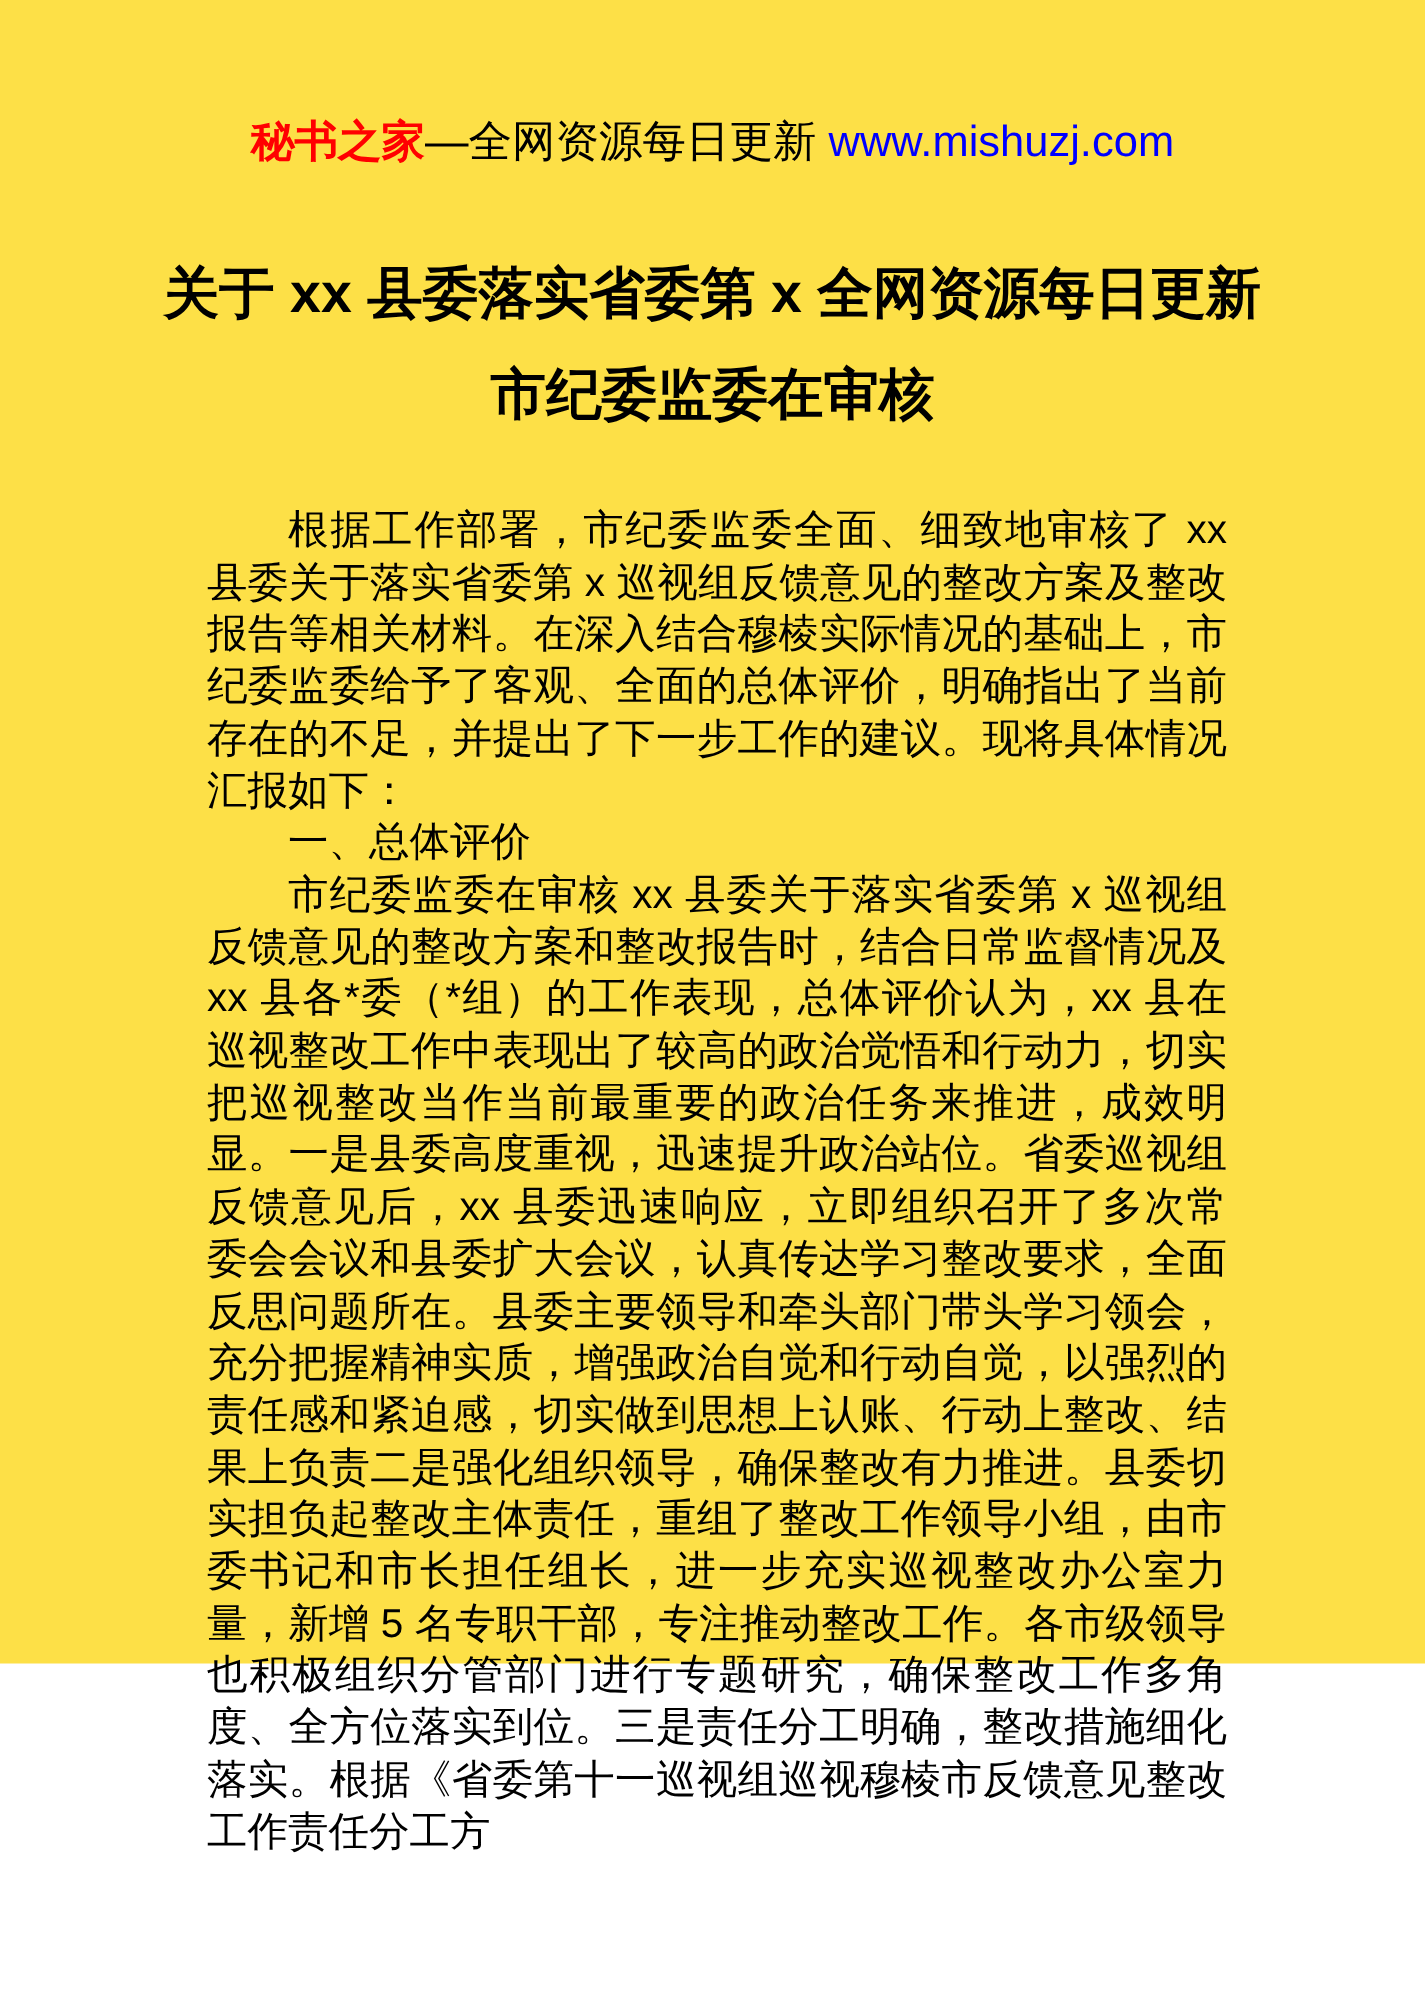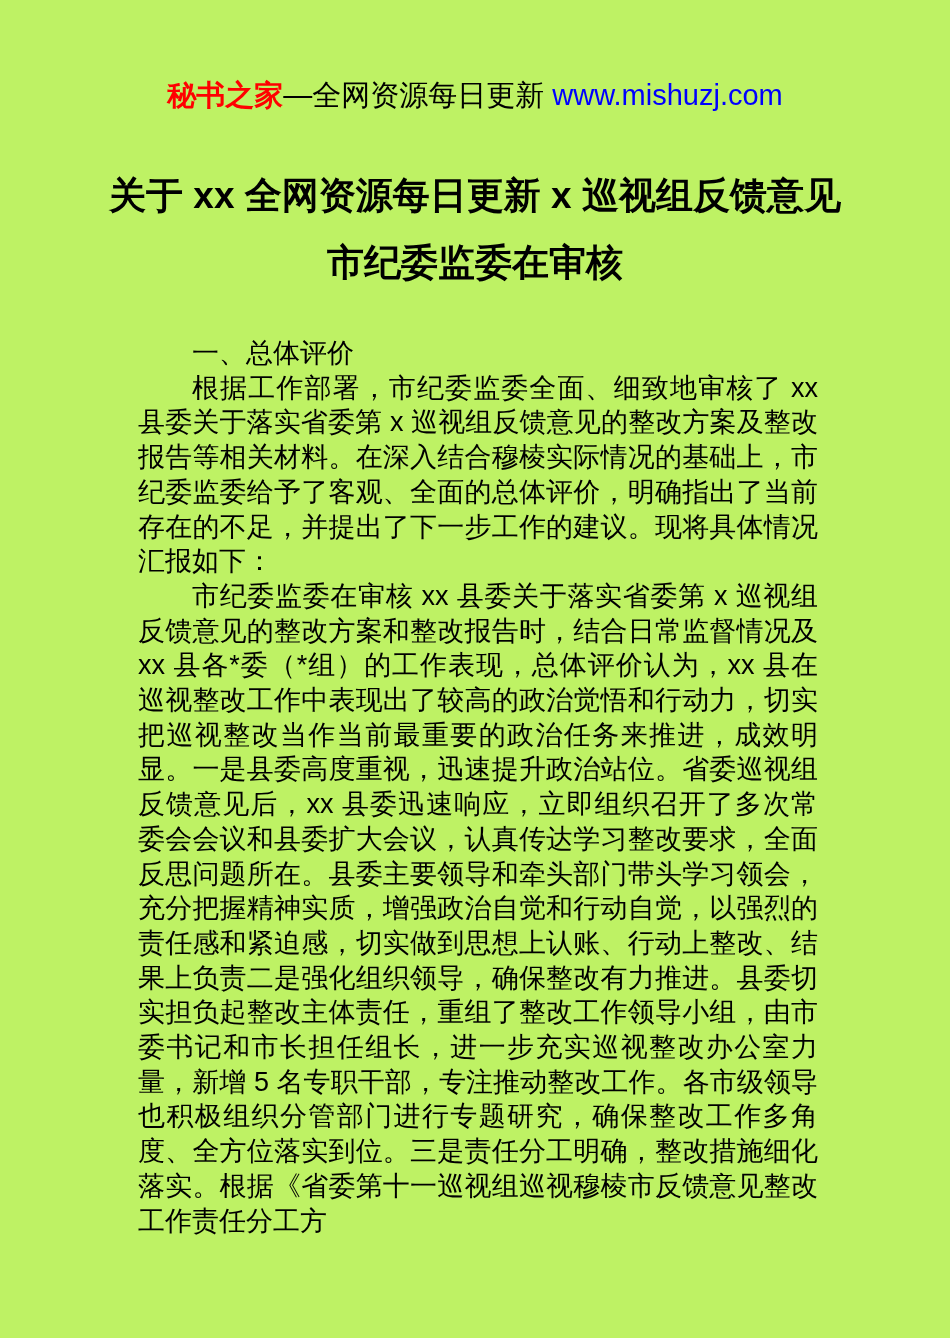--- a/index.html
+++ b/index.html
@@ -10,22 +10,22 @@
     width: 950px;
     height: 1344px;
     background: #ffffff;
     overflow: hidden;
     color: #000000;
     font-family: "Liberation Sans", "DejaVu Sans", sans-serif;
   }
   .page {
     position: relative;
     width: 950px;
-    height: 1338px;
-    background: #bef264;
+    height: 1109px;
+    background: #fde047;
   }
   .site-header {
     padding-top: 78px;
     text-align: center;
     font-size: 29px;
     line-height: 34px;
     white-space: nowrap;
   }
   .site-name {
     color: #ff0000;
@@ -67,23 +67,23 @@
 </head>
 <body>
 
 <div class="page">
 
   <div class="site-header">
     <span class="site-name">秘书之家</span><span class="tagline">—全网资源每日更新 </span><a class="site-url">www.mishuzj.com</a>
   </div>
 
   <h1 class="doc-title">
-    <span class="title-line">关于 xx 全网资源每日更新 x 巡视组反馈意见</span>
+    <span class="title-line">关于 xx 县委落实省委第 x 全网资源每日更新</span>
     <span class="title-line">市纪委监委在审核</span>
   </h1>
 
   <div class="doc-body">
+    <p class="para">根据工作部署，市纪委监委全面、细致地审核了 xx 县委关于落实省委第 x 巡视组反馈意见的整改方案及整改报告等相关材料。在深入结合穆棱实际情况的基础上，市纪委监委给予了客观、全面的总体评价，明确指出了当前存在的不足，并提出了下一步工作的建议。现将具体情况汇报如下：</p>
     <p class="para">一、总体评价</p>
-    <p class="para">根据工作部署，市纪委监委全面、细致地审核了 xx 县委关于落实省委第 x 巡视组反馈意见的整改方案及整改报告等相关材料。在深入结合穆棱实际情况的基础上，市纪委监委给予了客观、全面的总体评价，明确指出了当前存在的不足，并提出了下一步工作的建议。现将具体情况汇报如下：</p>
     <p class="para">市纪委监委在审核 xx 县委关于落实省委第 x 巡视组反馈意见的整改方案和整改报告时，结合日常监督情况及 xx 县各*委（*组）的工作表现，总体评价认为，xx 县在巡视整改工作中表现出了较高的政治觉悟和行动力，切实把巡视整改当作当前最重要的政治任务来推进，成效明显。一是县委高度重视，迅速提升政治站位。省委巡视组反馈意见后，xx 县委迅速响应，立即组织召开了多次常委会会议和县委扩大会议，认真传达学习整改要求，全面反思问题所在。县委主要领导和牵头部门带头学习领会，充分把握精神实质，增强政治自觉和行动自觉，以强烈的责任感和紧迫感，切实做到思想上认账、行动上整改、结果上负责二是强化组织领导，确保整改有力推进。县委切实担负起整改主体责任，重组了整改工作领导小组，由市委书记和市长担任组长，进一步充实巡视整改办公室力量，新增 5 名专职干部，专注推动整改工作。各市级领导也积极组织分管部门进行专题研究，确保整改工作多角度、全方位落实到位。三是责任分工明确，整改措施细化落实。根据《省委第十一巡视组巡视穆棱市反馈意见整改工作责任分工方</p>
   </div>
 
 </div>
 
 </body></html>

